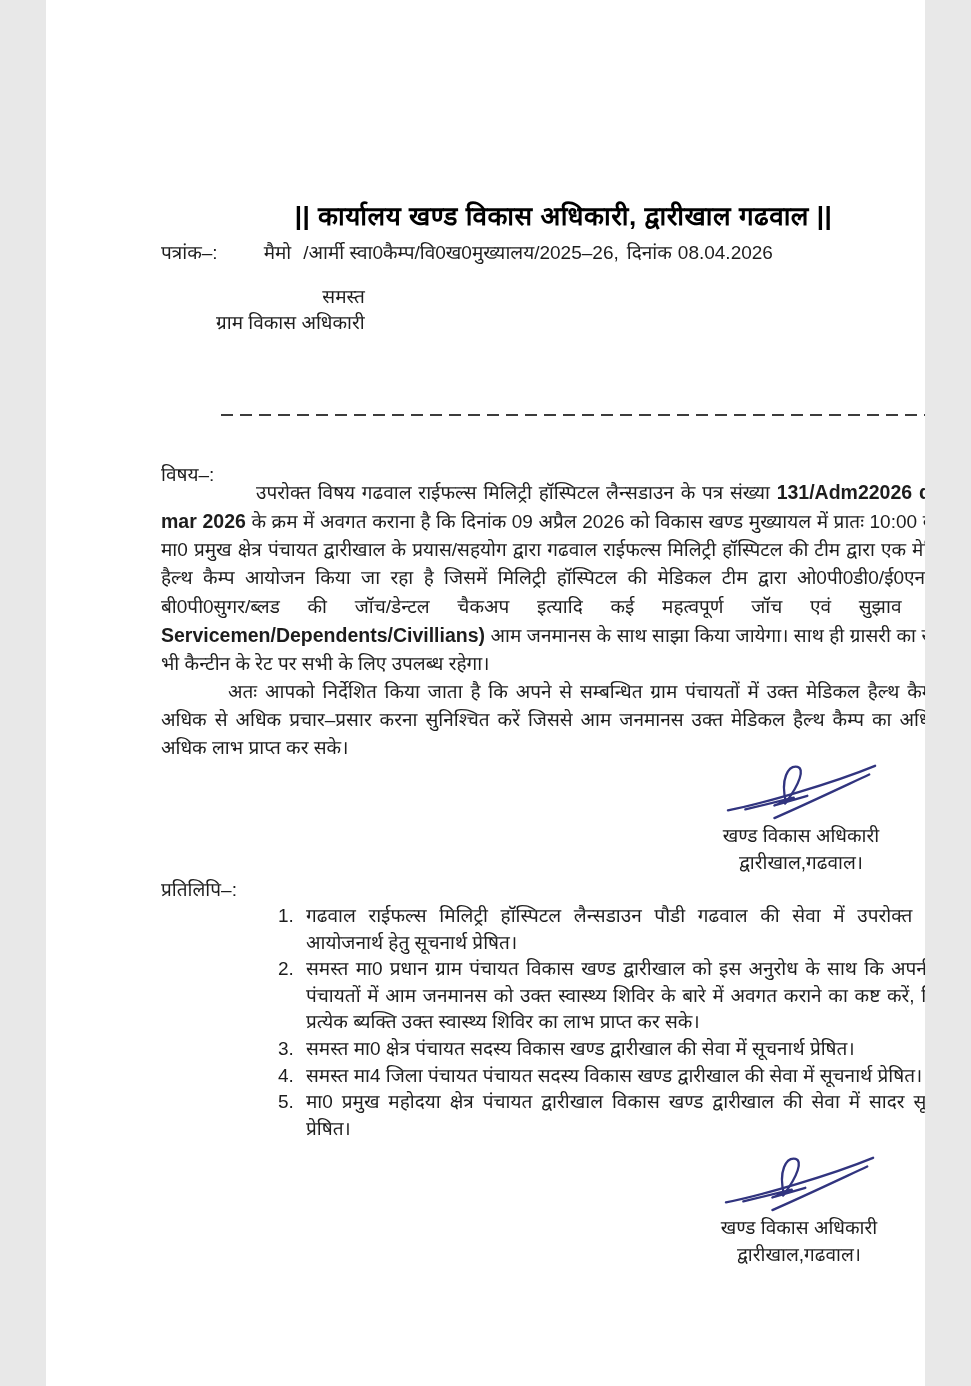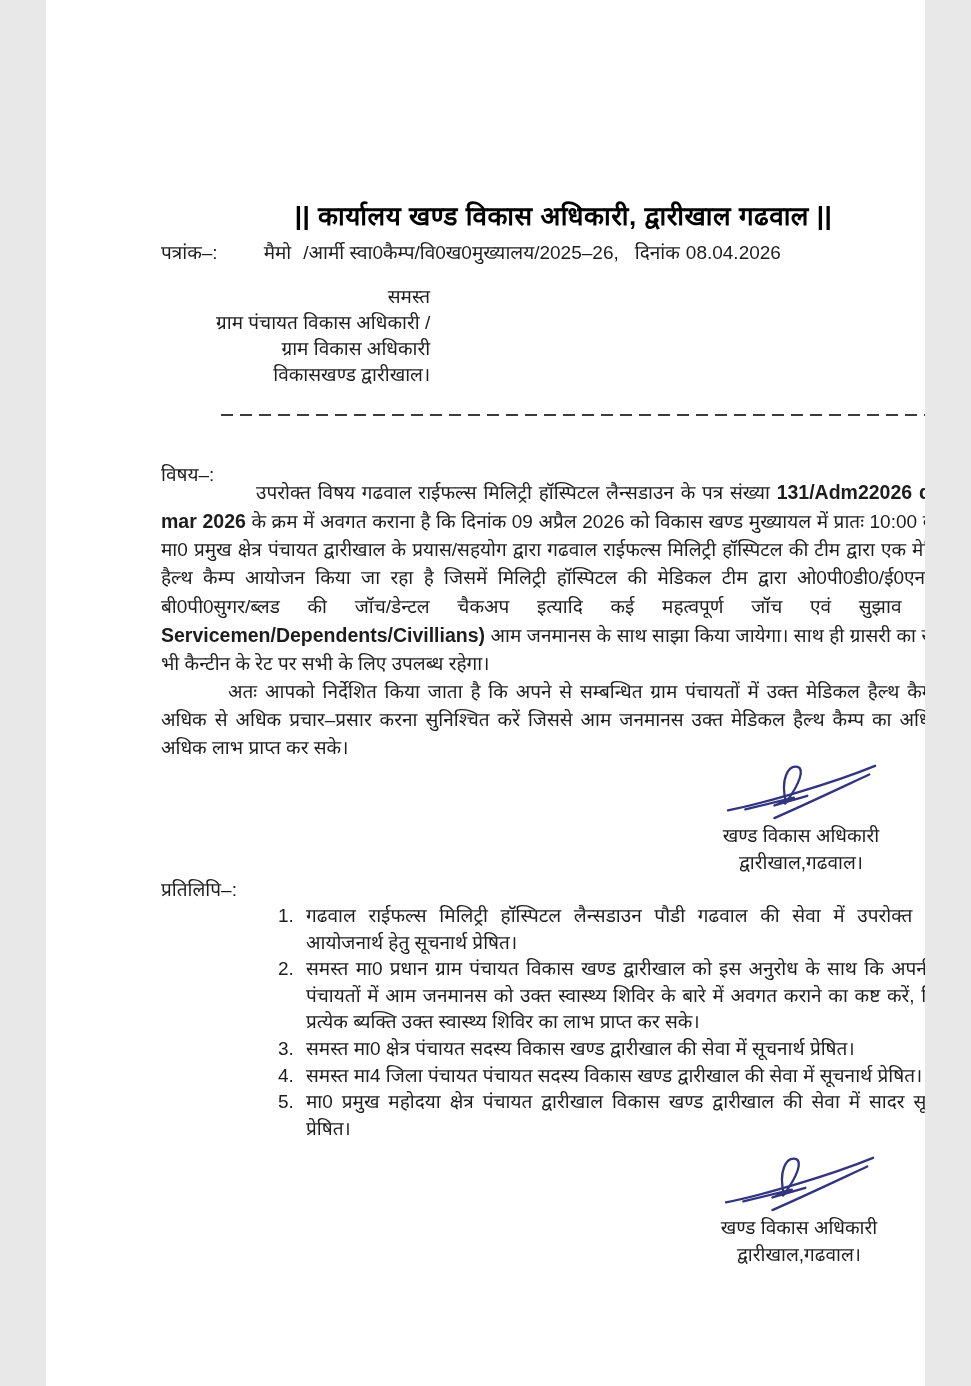--- a/index.html
+++ b/index.html
@@ -15,21 +15,21 @@
   }
   .title{
     position:absolute;top:197px;left:115px;width:805px;
     text-align:center;font-size:26px;font-weight:bold;color:#000;
     letter-spacing:.5px;white-space:nowrap;
   }
   .refline{position:absolute;top:239px;left:115px;width:805px;white-space:nowrap;}
   .refline .lbl{display:inline-block;}
   .refline .memo{display:inline-block;margin-left:46px;}
   .refline .file{display:inline-block;margin-left:12px;}
-  .refline .dlabel{display:inline-block;margin-left:16px;}
+  .refline .dlabel{display:inline-block;margin-left:8px;}
   .refline .dval{display:inline-block;margin-left:6px;font-family:"Liberation Sans",sans-serif;}
   .recipient{position:absolute;top:284px;left:170px;line-height:26px;text-align:right;}
   .sep{
     position:absolute;top:414px;left:175px;width:745px;height:2px;
     background:repeating-linear-gradient(90deg,#3c3c3c 0 12px,transparent 12px 19px);
   }
   .subject{position:absolute;top:429px;left:115px;width:805px;display:flex;}
   .subject .slbl{flex:none;width:120px;margin-top:32px;}
   .subject .stext{flex:1;text-align:justify;line-height:27px;}
   .bodywrap{position:absolute;top:478px;left:115px;width:805px;line-height:28px;text-align:justify;}
@@ -53,23 +53,21 @@
 <div class="page">
 
   <div class="title">|| कार्यालय खण्ड विकास अधिकारी, द्वारीखाल गढवाल  ||</div>
 
   <div class="refline">
     <span class="lbl">पत्रांक–:</span><span class="memo">मैमो</span><span class="file">/आर्मी स्वा0कैम्प/वि0ख0मुख्यालय/2025–26,</span><span class="dlabel">दिनांक</span><span class="dval">08.04.2026</span>
   </div>
 
   <div class="recipient">
     <div>समस्त</div>
-    <div>ग्राम पंचायत विकास अधिकारी /</div>
     <div>ग्राम विकास अधिकारी</div>
-    <div>विकासखण्ड द्वारीखाल।</div>
   </div>
 
   <div class="sep"></div>
 
   <div class="subject">
     <div class="slbl">विषय–:</div>
   </div>
 
   <div class="bodywrap">
     <p class="p1"><span>उपरोक्त विषय गढवाल राईफल्स मिलिट्री हॉस्पिटल लैन्सडाउन के पत्र संख्या </span><span class="latin">131/Adm22026 dt 07 mar 2026</span><span> के क्रम में अवगत कराना है कि दिनांक 09 अप्रैल 2026 को विकास खण्ड मुख्यायल में प्रातः 10:00 बजे से मा0 प्रमुख क्षेत्र पंचायत द्वारीखाल के प्रयास/सहयोग द्वारा गढवाल राईफल्स मिलिट्री हॉस्पिटल की टीम द्वारा एक मेडिकल हैल्थ कैम्प आयोजन किया जा रहा है जिसमें मिलिट्री हॉस्पिटल की मेडिकल टीम द्वारा ओ0पी0डी0/ई0एन0टी0/बी0पी0सुगर/ब्लड की जॉच/डेन्टल चैकअप इत्यादि कई महत्वपूर्ण जॉच एवं सुझाव </span><span class="latin">(Ex-Servicemen/Dependents/Civillians)</span><span> आम जनमानस के साथ साझा किया जायेगा। साथ ही ग्रासरी का सामान भी कैन्टीन के रेट पर सभी के लिए उपलब्ध रहेगा।</span></p>

